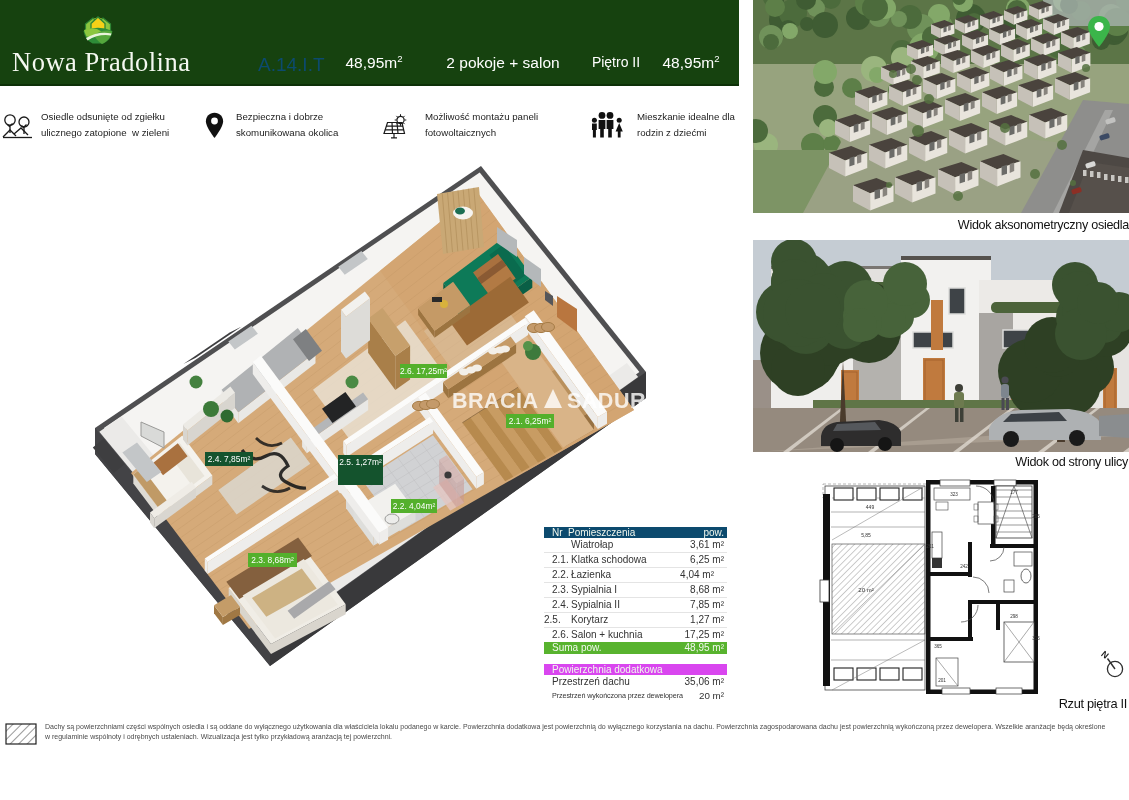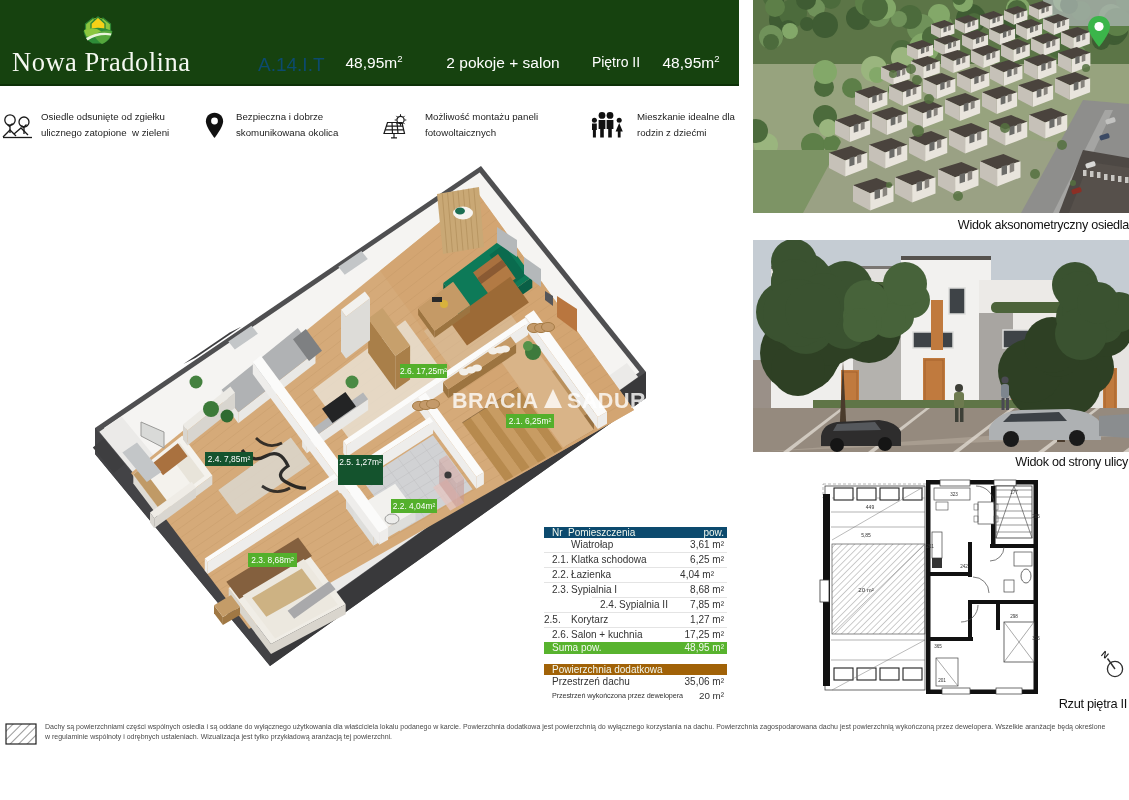--- a/index.html
+++ b/index.html
@@ -975,21 +975,21 @@
 <div style="height:14px;line-height:14px;position:relative;border-top:1px solid #e4e4e4;">
       <span style="position:absolute;left:8px">2.2.</span>
       <span style="position:absolute;left:27px">Łazienka</span>
       <span style="position:absolute;right:13px">4,04 m²</span>
     </div>
 <div style="height:14px;line-height:14px;position:relative;border-top:1px solid #e4e4e4;">
       <span style="position:absolute;left:8px">2.3.</span>
       <span style="position:absolute;left:27px">Sypialnia I</span>
       <span style="position:absolute;right:3px">8,68 m²</span>
     </div>
-<div style="height:14px;line-height:14px;position:relative;border-top:1px solid #e4e4e4;margin-left:48px;">
+<div style="height:14px;line-height:14px;position:relative;border-top:1px solid #e4e4e4;">
       <span style="position:absolute;left:8px">2.4.</span>
       <span style="position:absolute;left:27px">Sypialnia II</span>
       <span style="position:absolute;right:3px">7,85 m²</span>
     </div>
 <div style="height:14px;line-height:14px;position:relative;border-top:1px solid #e4e4e4;">
       <span style="position:absolute;left:0">2.5.</span>
       <span style="position:absolute;left:27px">Korytarz</span>
       <span style="position:absolute;right:3px">1,27 m²</span>
     </div>
 <div style="height:14px;line-height:14px;position:relative;border-top:1px solid #e4e4e4;">
@@ -997,21 +997,21 @@
       <span style="position:absolute;left:27px">Salon + kuchnia</span>
       <span style="position:absolute;right:3px">17,25 m²</span>
     </div>
 <div style="background:#58b32e;color:#f2f8ee;height:12px;line-height:12px;position:relative">
       <span style="position:absolute;left:8px">Suma pow.</span>
       <span style="position:absolute;right:3px">48,95 m²</span>
     </div>
 </div>
 
 <div class="abs" style="left:544px;top:664px;width:183px;font-size:10px;color:#333">
-<div style="background:#a16207;color:#f2f8ee;height:11px;line-height:11px;position:relative">
+<div style="background:#d946ef;color:#f2f8ee;height:11px;line-height:11px;position:relative">
       <span style="position:absolute;left:8px">Powierzchnia dodatkowa</span>
     </div>
 <div style="height:14px;line-height:14px;position:relative">
       <span style="position:absolute;left:8px">Przestrzeń dachu</span>
       <span style="position:absolute;right:3px">35,06 m²</span>
     </div>
 <div style="height:13px;line-height:13px;position:relative;font-size:7.2px">
       <span style="position:absolute;left:8px;letter-spacing:-0.1px">Przestrzeń wykończona przez dewelopera</span>
       <span style="position:absolute;right:3px;font-size:9.8px">20 m²</span>
     </div>

